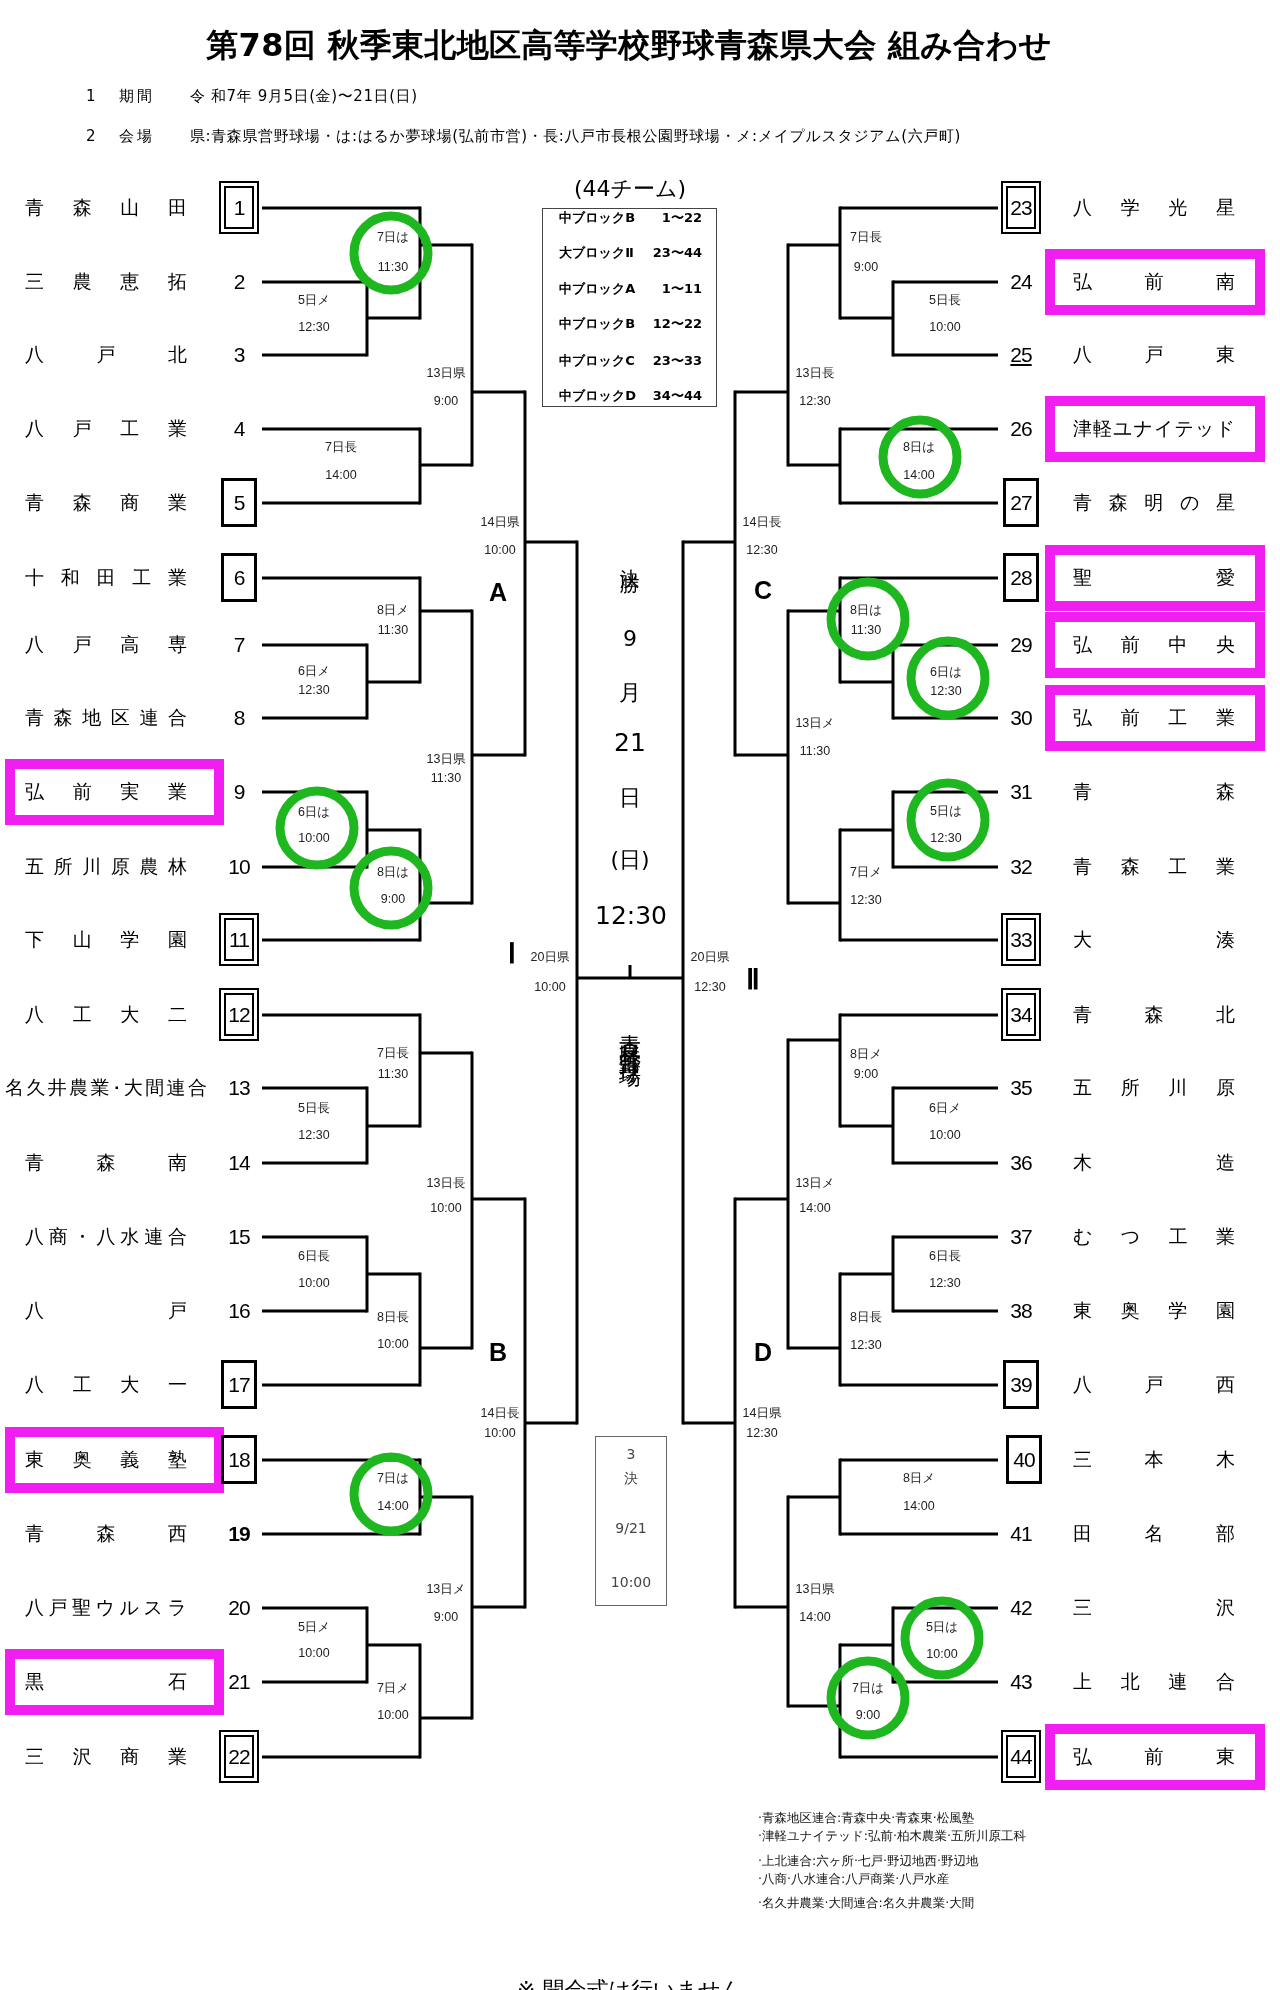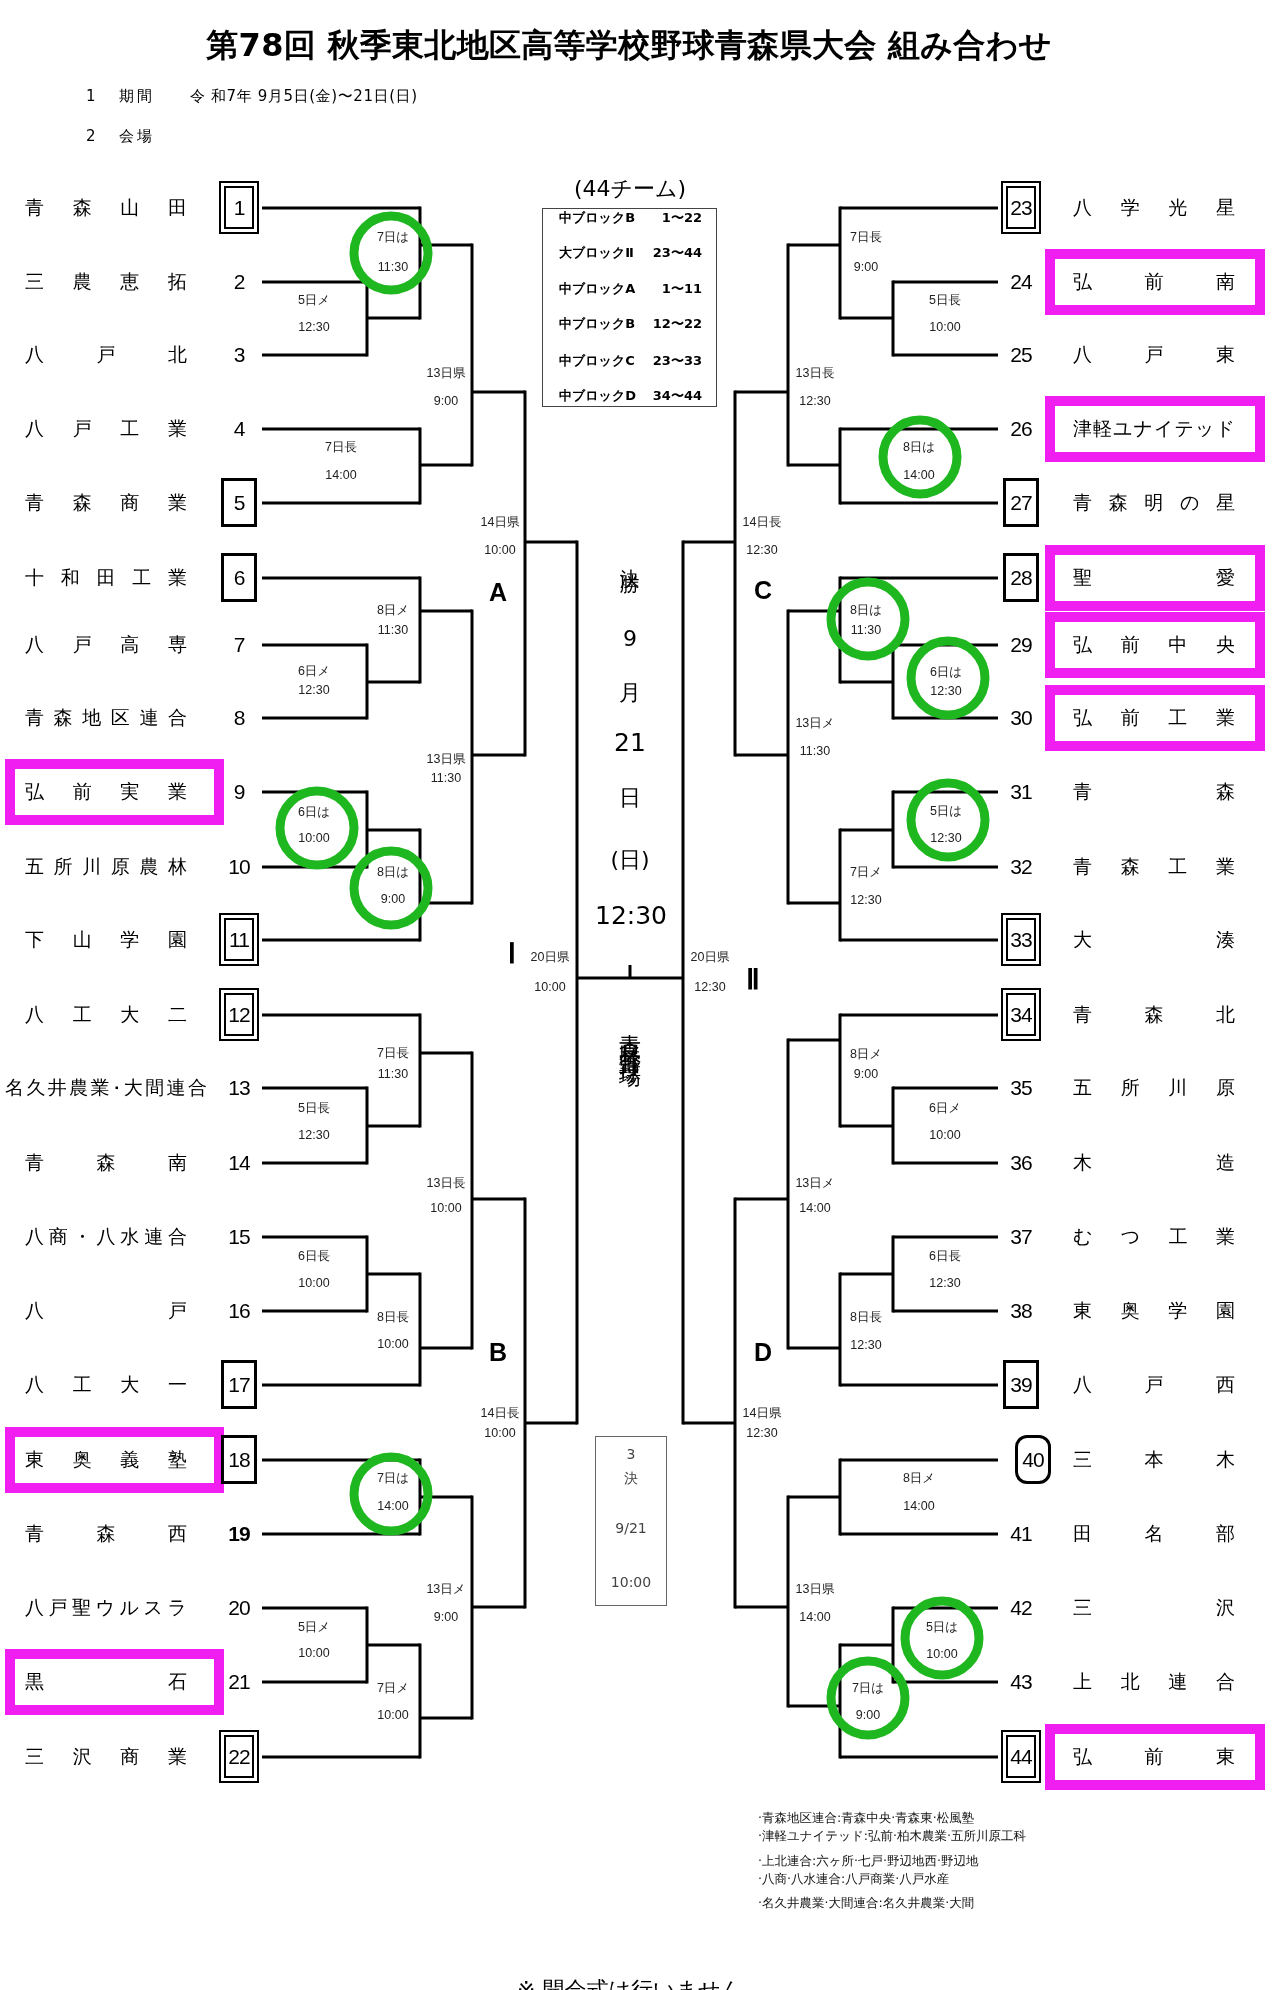--- a/index.html
+++ b/index.html
@@ -59,20 +59,21 @@
   <div class="abs title">第78回 秋季東北地区高等学校野球青森県大会 組み合わせ</div>
 
   <div class="info-row" style="top:86px;">
     <span class="info-num">1</span>
     <span class="info-label">期間</span>
     <span class="info-value">令 和7年 9月5日(金)〜21日(日)</span>
   </div>
   <div class="info-row" style="top:126px;">
     <span class="info-num">2</span>
     <span class="info-label">会場</span>
+    <span class="info-value">県:青森県営野球場・は:はるか夢球場(弘前市営)・長:八戸市長根公園野球場・メ:メイプルスタジアム(六戸町)</span>
   </div>
 
   <div class="abs team-count">(44チーム)</div>
 
   <div class="abs block-table">
     <div class="bt-row" style="top:-1px;">
       <span class="bt-name">中ブロックB</span>
       <span class="bt-range">1〜22</span>
     </div>
     <div class="bt-row" style="top:34px;">
@@ -454,21 +455,21 @@
         <span>南</span>
       </div>
       <div class="team-no none" style="left: 1px;">24</div>
     </div>
     <div class="team-row" style="top: 330px; left: 1000px; width: 270px;">
       <div class="team-name" style="left: 73px; width: 162px;">
         <span>八</span>
         <span>戸</span>
         <span>東</span>
       </div>
-      <div class="team-no none" style="left: 1px;">25</div>
+      <div class="team-no none" style="left: 1px; text-decoration: underline;">25</div>
     </div>
     <div class="team-row" style="top: 404px; left: 1000px; width: 270px;">
       <div class="hl-box" style="border-color: rgb(240, 30, 240); left: 45px; width: 220px; top: -8px; height: 66px;"></div>
       <div class="team-name" style="left: 73px; width: 162px;">
         <span>津</span>
         <span>軽</span>
         <span>ユ</span>
         <span>ナ</span>
         <span>イ</span>
         <span>テ</span>
@@ -587,21 +588,21 @@
         <span>西</span>
       </div>
       <div class="team-no single" style="left: 3px;">39</div>
     </div>
     <div class="team-row" style="top: 1435px; left: 1000px; width: 270px;">
       <div class="team-name" style="left: 73px; width: 162px;">
         <span>三</span>
         <span>本</span>
         <span>木</span>
       </div>
-      <div class="team-no single" style="left: 15px; border-radius: 12px;">40</div>
+      <div class="team-no single" style="left: 6px;">40</div>
     </div>
     <div class="team-row" style="top: 1509px; left: 1000px; width: 270px;">
       <div class="team-name" style="left: 73px; width: 162px;">
         <span>田</span>
         <span>名</span>
         <span>部</span>
       </div>
       <div class="team-no none" style="left: 1px;">41</div>
     </div>
     <div class="team-row" style="top: 1583px; left: 1000px; width: 270px;">

